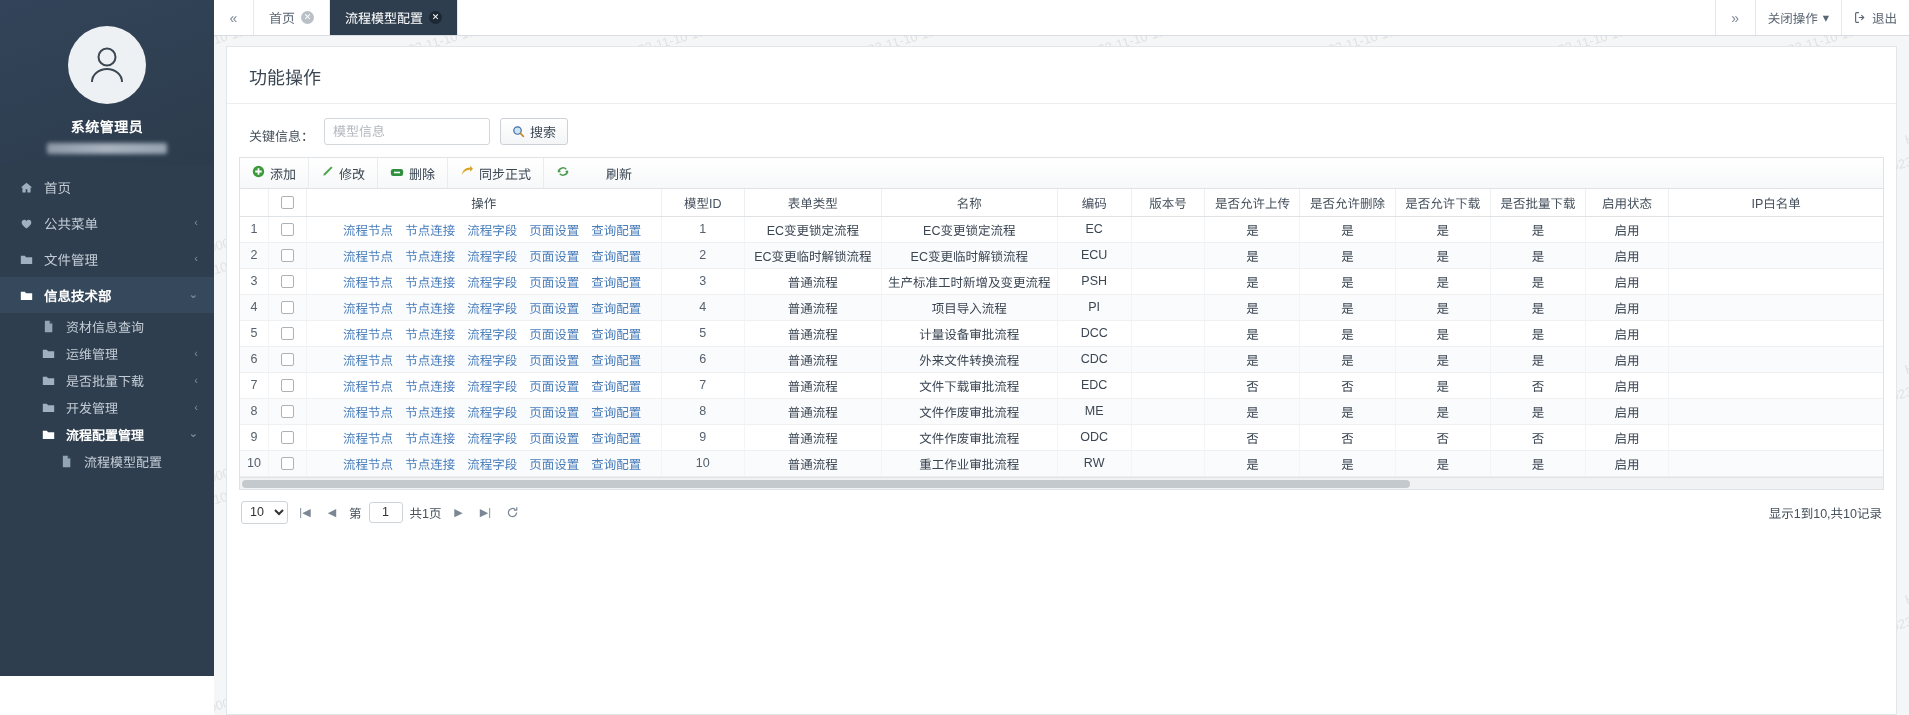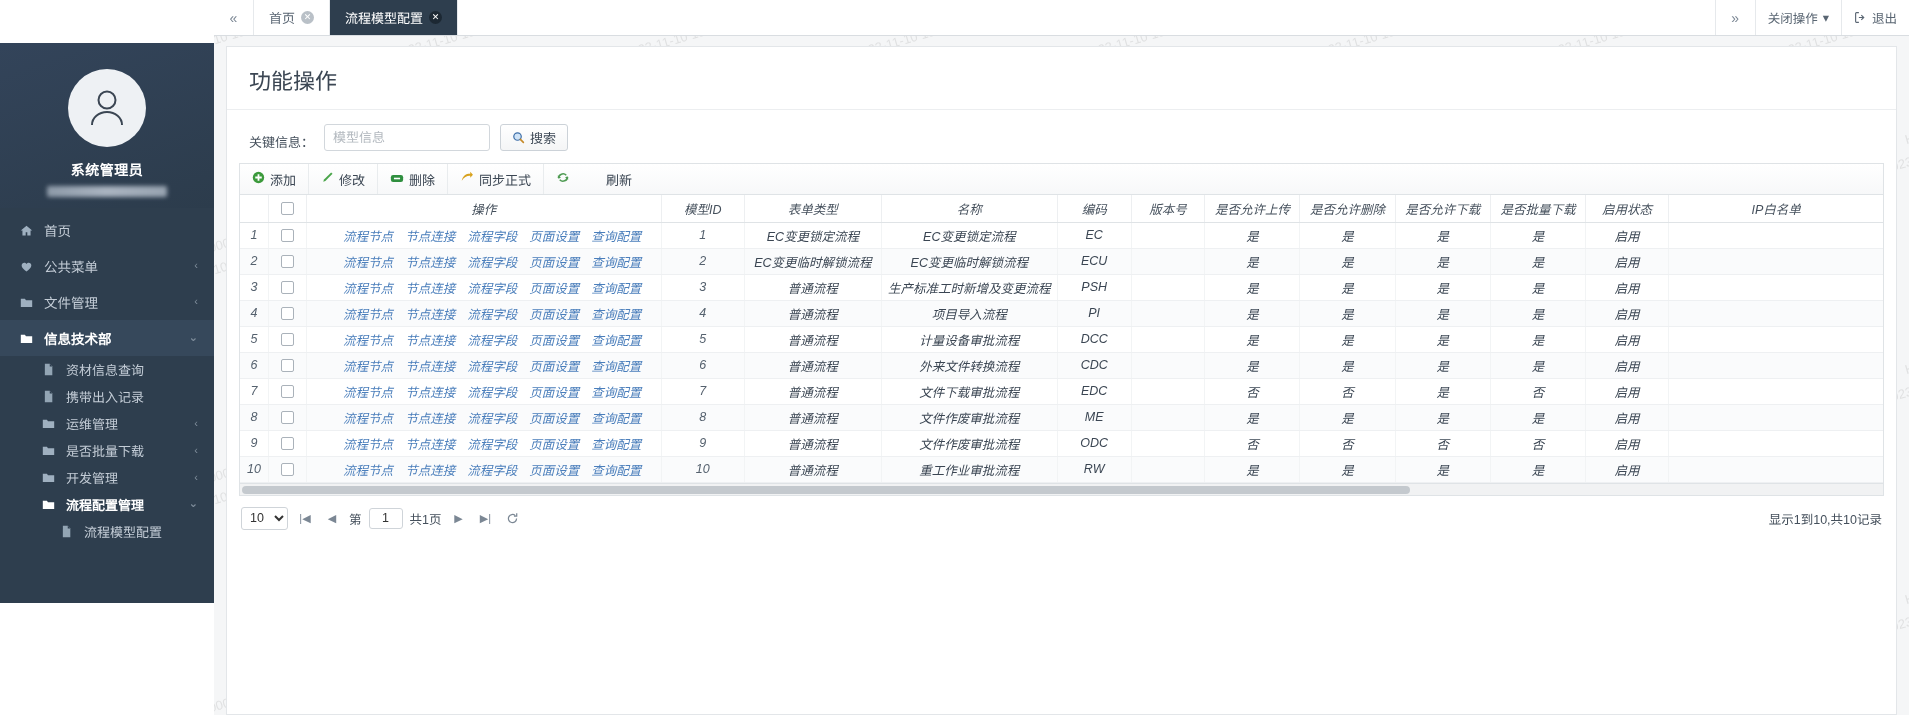--- a/index.html
+++ b/index.html
@@ -9,26 +9,25 @@
     width: 1909px; height: 715px;
     overflow: hidden;
     font-family: "Liberation Sans", "DejaVu Sans", sans-serif;
     font-size: 13px;
     background: #ffffff;
   }
   #app { display: flex; width: 1909px; height: 715px; }
 
   
   #sidebar {
-    width: 214px; flex: 0 0 214px; height: 560px;
+    width: 214px; flex: 0 0 214px; height: 676px;
     background: #2e3e4e;
     color: #c3ccd6;
     overflow: hidden;
     position: relative;
-    margin-top: 43px;
   }
   .profile {
     height: 165px;
     display: flex; flex-direction: column;
     align-items: center; justify-content: center;
     padding-top: 14px;
     background: linear-gradient(160deg,#33445a 0%, #2c3c4c 100%);
   }
   .avatar {
     width: 78px; height: 78px; border-radius: 50%;
@@ -134,21 +133,21 @@
   #page {
     margin: 10px 12px 0 12px;
     background: #ffffff;
     border: 1px solid #e3e6e9;
     flex: 1 1 auto;
     display: flex; flex-direction: column;
     position: relative; z-index: 45;
     min-height: 0;
   }
   .page-title {
-    font-size: 22px; color: #3b4653;
+    font-size: 18px; color: #3b4653;
     padding: 16px 0 14px 22px;
     border-bottom: 1px solid #eceef0;
   }
 
   .searchbar {
     display:flex; align-items:flex-end; gap:10px;
     padding: 14px 0 12px 22px;
   }
   .searchbar label { font-size: 13px; color:#45505c; }
   .searchbar input[type=text] {
@@ -180,21 +179,21 @@
   .tool:last-child{border-right:none;gap:36px;}
 
   
   .tbl-wrap {
     margin: 0 12px;
     border:1px solid #dfe3e6;
     flex: 0 0 auto;
     overflow: hidden;
     position: relative;
   }
-  table { border-collapse: collapse; width: 100%; table-layout: fixed; font-style: italic; }
+  table { border-collapse: collapse; width: 100%; table-layout: fixed; }
   thead th {
     height: 27px;
     font-size: 12.5px; font-weight: normal; color:#45505c;
     background:#ffffff;
     border-bottom: 1px solid #dfe3e6;
     border-right: 1px solid #edeff1;
     text-align:center; white-space:nowrap;
   }
   thead th:last-child { border-right:none; }
   tbody td {
@@ -306,29 +305,20 @@
           <span class="caret">⌄</span>
         </div>
         <div class="nav-item lvl2">
           <span class="ico">
             <svg width="11" height="13" viewBox="0 0 13 16">
               <path d="M2 1 h6 l3.2 3.2 V15 H2 z" fill="currentColor" opacity=".9"></path>
               <path d="M8 1 v3.3 h3.2" fill="#2e3e4e"></path>
             </svg>
           </span>
           <span>资材信息查询</span>
-        </div>
-        <div class="nav-item lvl2">
-          <span class="ico">
-            <svg width="11" height="13" viewBox="0 0 13 16">
-              <path d="M2 1 h6 l3.2 3.2 V15 H2 z" fill="currentColor" opacity=".9"></path>
-              <path d="M8 1 v3.3 h3.2" fill="#2e3e4e"></path>
-            </svg>
-          </span>
-          <span>携带出入记录</span>
         </div>
         <div class="nav-item lvl2">
           <span class="ico">
             <svg width="13" height="11" viewBox="0 0 16 13">
               <path d="M1 2 h5 l1.4 1.8 H15 V12 H1 z" fill="currentColor"></path>
             </svg>
           </span>
           <span>运维管理</span>
           <span class="caret">‹</span>
         </div>

